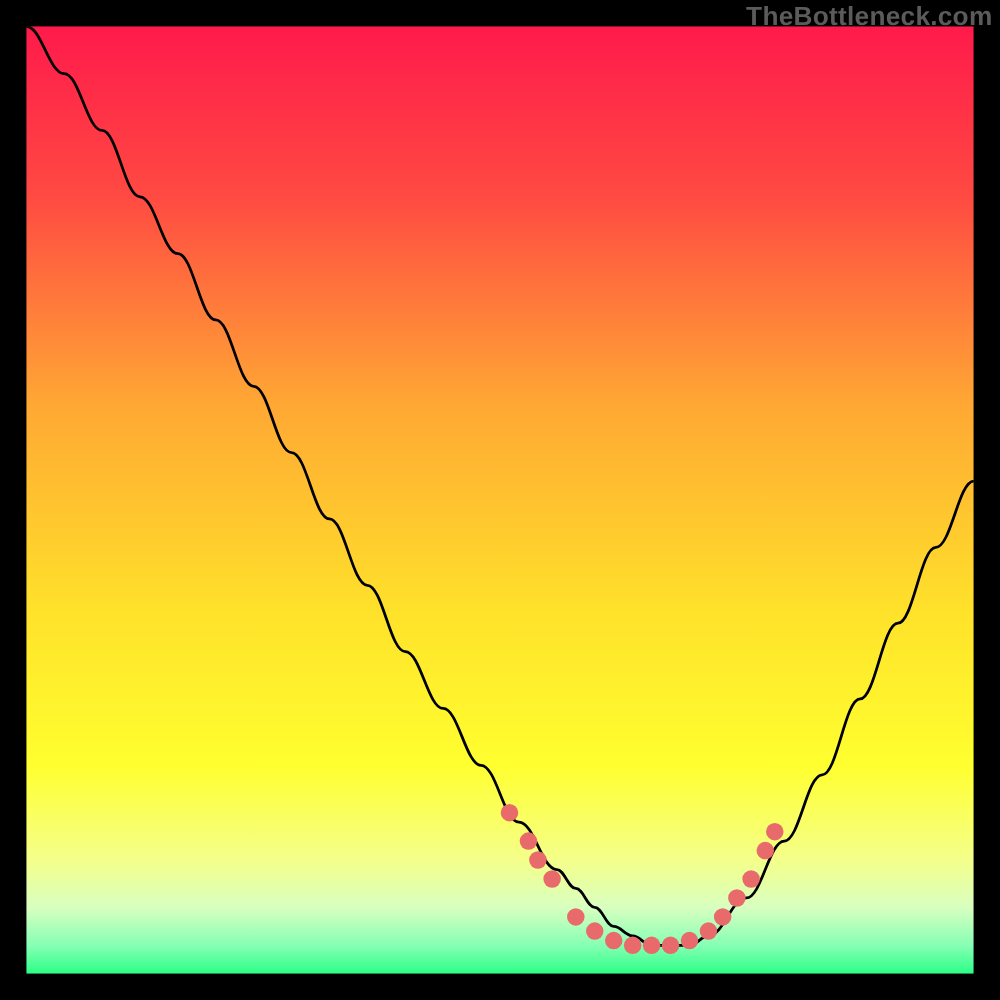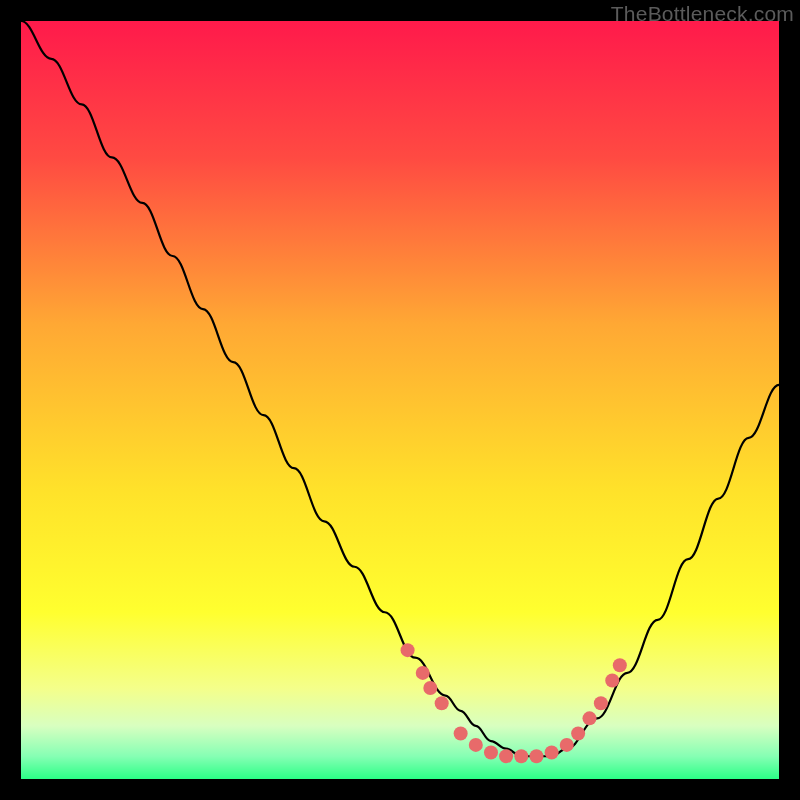--- a/index.html
+++ b/index.html
@@ -24,21 +24,21 @@
     top: 0;
     width: 758px;
     height: 758px;
   }
   .watermark {
     position: absolute;
     top: 2px;
     right: 6px;
     font-family: Arial, Helvetica, sans-serif;
     font-size: 21px;
-    font-weight: 400;
+    font-weight: 700;
     color: #5b5b5b;
     letter-spacing: 0.2px;
     user-select: none;
   }
   svg {
     display: block;
   }
 </style>
 </head>
 <body>

